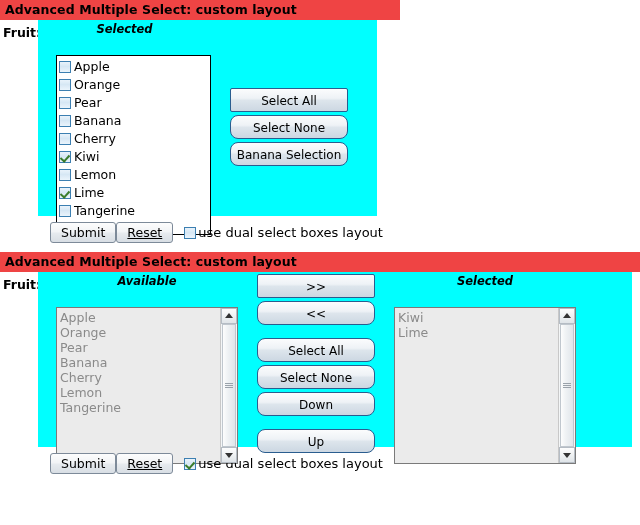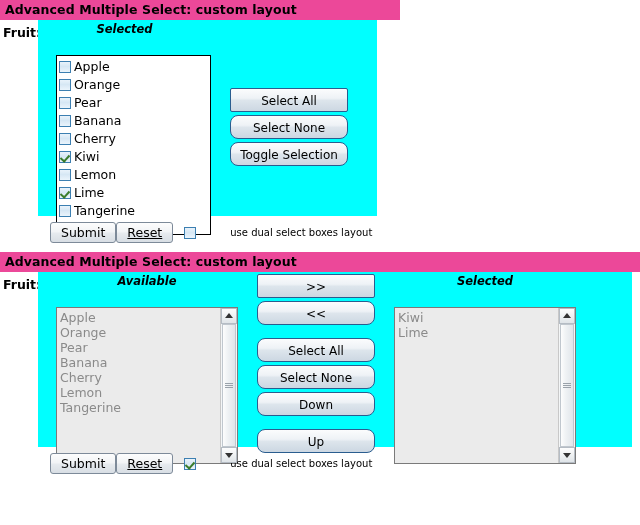--- a/index.html
+++ b/index.html
@@ -12,21 +12,21 @@
     width: 640px;
     height: 525px;
     overflow: hidden;
     position: relative;
     font-size: 12px;
     color: #000000;
   }
 
   
   .panel-header {
-    background: #ec4899;
+    background: #ef4444;
     color: #000000;
     font-weight: bold;
     font-size: 12.5px;
     padding: 2px 5px 3px 5px;
     box-sizing: border-box;
     line-height: 15px;
     letter-spacing: 0.1px;
   }
   .panel1-header { width: 400px; }
   .panel2-header { width: 640px; }
@@ -151,22 +151,21 @@
     background: linear-gradient(180deg, #fdfdfd 0%, #f2f4f6 45%, #e6eaee 55%, #d8dee4 100%);
     font-size: 12.5px;
     padding: 0 10px;
     margin: 0;
   }
   .actions .btn + .btn { margin-left: 0; text-decoration: underline; }
   .dual-toggle {
     display: flex;
     align-items: center;
     margin-left: 11px;
-    font-size: 10px;
-    gap: 32px;
+    font-size: 13px;
   }
   .dual-toggle .cb { margin-right: 2px; }
 
   
   #panel2-inner {
     display: flex;
     align-items: flex-start;
   }
   .list-col { flex: none; }
   .listbox {
@@ -304,21 +303,21 @@
               <div class="check-row">
                 <span class="cb"></span>
                 <span class="lbl">Tangerine</span>
               </div>
             </div>
         </div>
 
         <div id="panel1-buttons">
             <div class="btn">Select All</div>
             <div class="btn">Select None</div>
-            <div class="btn">Toggle Selection</div>
+            <div class="btn">Banana Selection</div>
           </div>
       </div>
     </div>
   </div>
 
   <div class="actions">
     <div class="btn">Submit</div>
     <div class="btn">Reset</div>
     <div class="dual-toggle">
       <span class="cb" id="panel1-dual-cb"></span>

